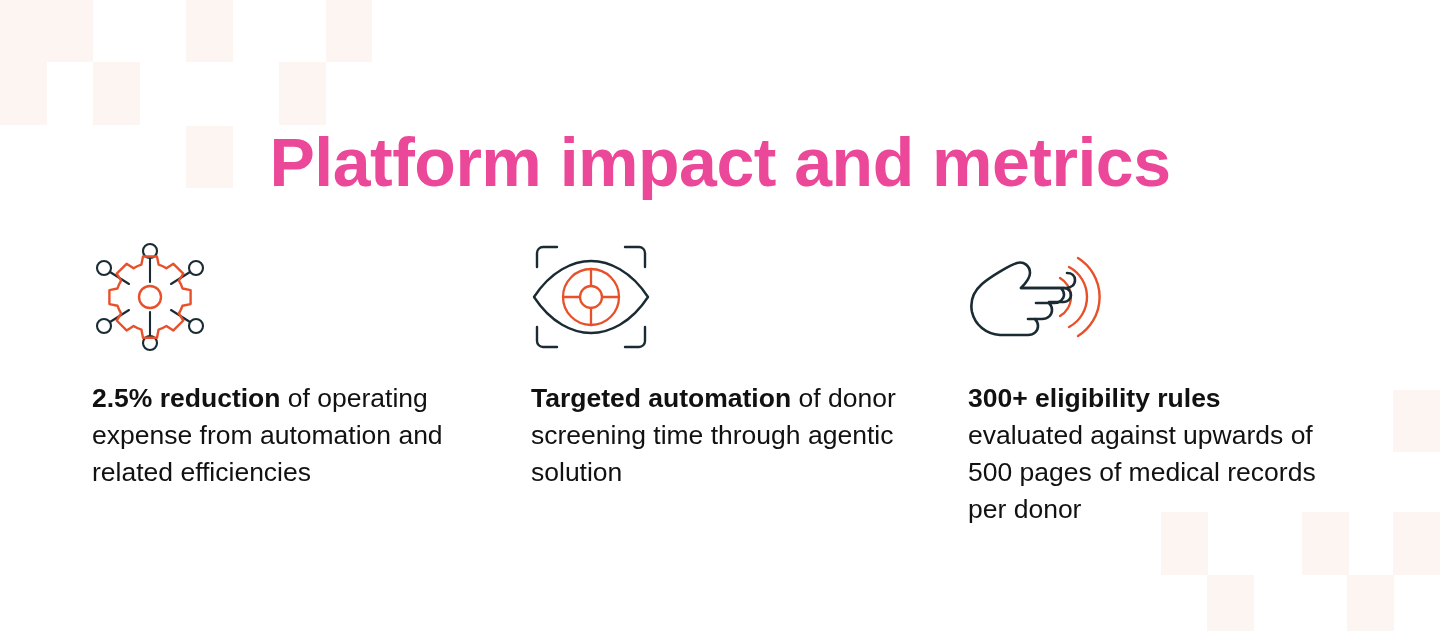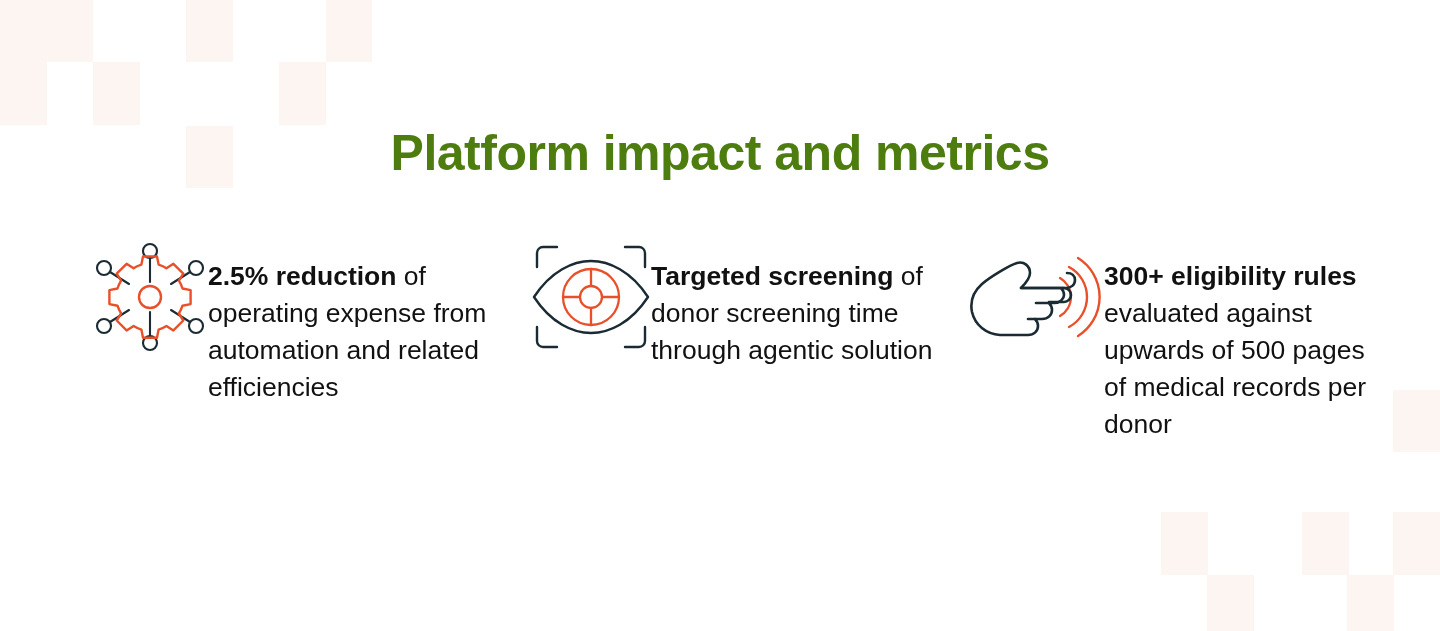--- a/index.html
+++ b/index.html
@@ -40,40 +40,41 @@
 
   
   .title-row {
     position: absolute;
     top: 128px;
     left: 0;
     width: 1440px;
     text-align: center;
   }
   .page-title {
-    font-size: 50px;
+    font-size: 68px;
     font-weight: 700;
     letter-spacing: -0.5px;
     line-height: 1.0;
-    color: #4d7c0f;
+    color: #ec4899;
     white-space: nowrap;
   }
 
   
   .metrics {
     position: absolute;
     top: 236px;
     left: 92px;
     width: 1300px;
     display: flex;
     gap: 0;
   }
   .metric {
     width: 429px;
     display: flex;
+    flex-direction: column;
   }
   .metric:nth-child(2) { padding-left: 10px; }
   .metric:nth-child(3) { padding-left: 18px; }
 
   .metric-icon {
     height: 122px;
     display: flex;
     align-items: center;
     justify-content: flex-start;
   }
@@ -184,21 +185,21 @@
             <line x1="32" y1="56" x2="49" y2="56"></line>
             <line x1="71" y1="56" x2="88" y2="56"></line>
             <line x1="60" y1="28" x2="60" y2="45"></line>
             <line x1="60" y1="67" x2="60" y2="84"></line>
           </g>
 
           <circle cx="60" cy="56" r="11" stroke="#E8502A" stroke-width="2.3" fill="none"></circle>
         </svg>
       </div>
       <div class="metric-text">
-        <span class="lead">Targeted screening</span><span> of donor screening time through agentic solution</span>
+        <span class="lead">Targeted automation</span><span> of donor screening time through agentic solution</span>
       </div>
     </div>
 
     <div class="metric">
       <div class="metric-icon">
         <svg width="136" height="94" viewBox="0 0 136 94" fill="none" stroke-linecap="round" stroke-linejoin="round">
 
           <g stroke="#E8502A" stroke-width="2.4" fill="none">
             <path d="M92 28 A22 22 0 0 1 92 66"></path>
             <path d="M101 17 A34 34 0 0 1 101 77"></path>

